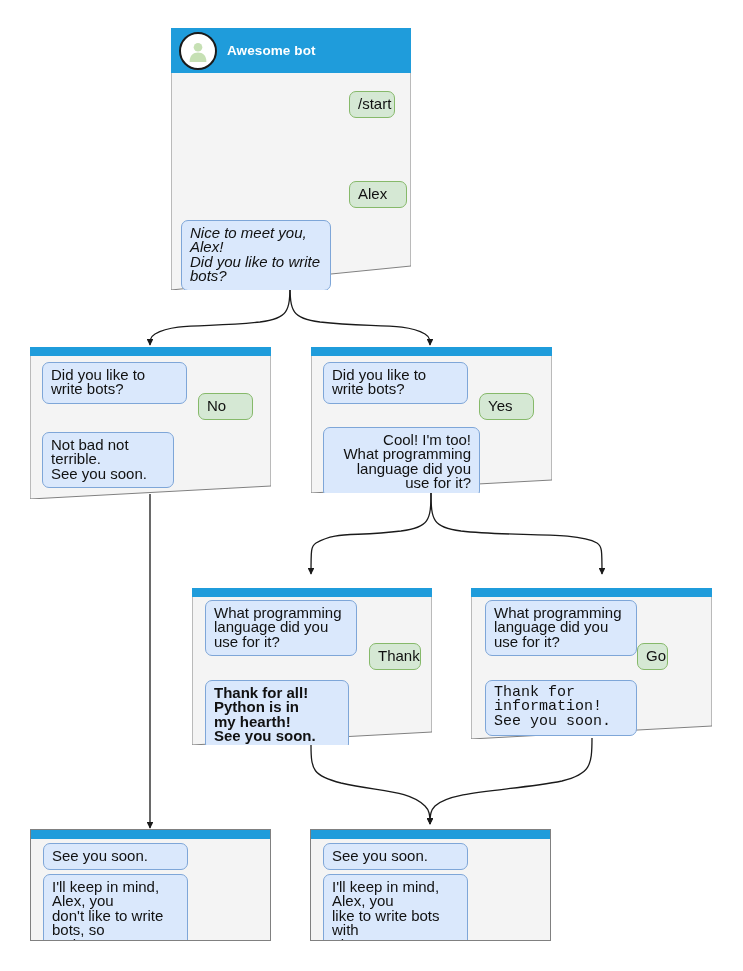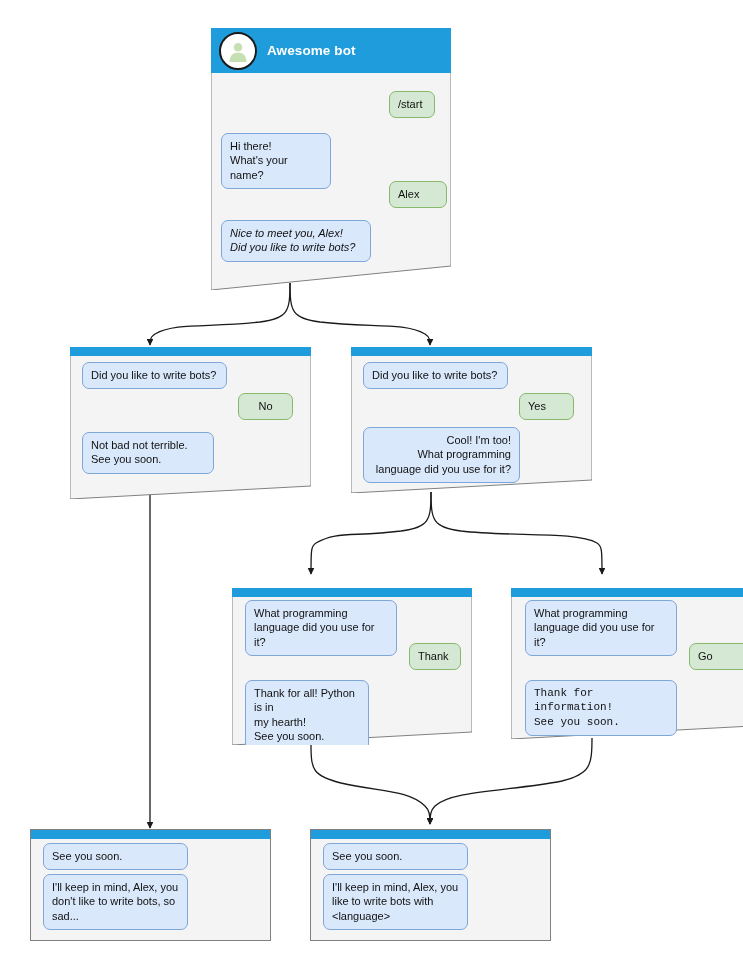--- a/index.html
+++ b/index.html
@@ -21,21 +21,20 @@
   .card{
     position:absolute;
     box-sizing:border-box;
     background:#f4f4f4;
     border:1px solid #808080;
     overflow:hidden;
   }
   .card.skew-bottom{
     border:none;
     background:transparent;
-    margin-left:40px;
   }
   .card-shape{
     position:absolute;
     left:0;top:0;
     width:100%;height:100%;
   }
   .card-inner{
     position:absolute;
     left:0;top:0;right:0;bottom:0;
   }
@@ -71,21 +70,21 @@
     left:0;right:0;
     top:0;bottom:0;
   }
 
   .bubble{
     position:absolute;
     box-sizing:border-box;
     border-radius:7px;
     border:1px solid;
     padding:5px 8px 6px 8px;
-    font-size:11px;
+    font-size:15px;
     line-height:14.4px;
     color:#111111;
     white-space:pre-line;
   }
   .bubble.bot{
     background:#dae8fc;
     border-color:#7ea6d8;
   }
   .bubble.user{
     background:#d5e8d4;
@@ -126,87 +125,85 @@
       <div class="titlebar tall">
         <svg class="avatar" viewBox="0 0 34 34">
           <circle cx="17" cy="17" r="15.6" fill="#ffffff"></circle>
           <circle cx="17" cy="13.2" r="4.3" fill="#c6e0b4"></circle>
           <path d="M 8.6 28 C 8.6 21.4 12.2 18.6 17 18.6 C 21.8 18.6 25.4 21.4 25.4 28 Z" fill="#c6e0b4"></path>
         </svg>
         <span class="bot-title">Awesome bot</span>
       </div>
       <div class="msgs">
         <div class="bubble user" style="left:178px;top:63px;width:46px;">/start</div>
-        <div class="bubble bot" style="left:10px;top:105px;width:110px;">Hi there!
-What's your name?</div>
         <div class="bubble user" style="left:178px;top:153px;width:58px;">Alex</div>
         <div class="bubble bot" style="left:10px;top:192px;width:150px;font-style:italic;">Nice to meet you, Alex!
 Did you like to write bots?</div>
       </div>
     </div>
   </div>
 
   <div class="card skew-bottom" style="left:30px;top:347px;width:241px;height:152px;">
     <svg class="card-shape" viewBox="0 0 241 152" preserveAspectRatio="none">
       <polygon points="0,0 241,0 241,139 0,152" fill="#f4f4f4" stroke="#808080" stroke-width="1"></polygon>
     </svg>
     <div class="card-inner">
       <div class="titlebar slim"></div>
       <div class="msgs">
         <div class="bubble bot" style="left:12px;top:15px;width:145px;">Did you like to write bots?</div>
-        <div class="bubble user" style="left:168px;top:46px;width:55px;text-align:center;">No</div>
+        <div class="bubble user" style="left:168px;top:46px;width:55px;">No</div>
         <div class="bubble bot" style="left:12px;top:85px;width:132px;">Not bad not terrible.
 See you soon.</div>
       </div>
     </div>
   </div>
 
   <div class="card skew-bottom" style="left:311px;top:347px;width:241px;height:146px;">
     <svg class="card-shape" viewBox="0 0 241 146" preserveAspectRatio="none">
       <polygon points="0,0 241,0 241,133 0,146" fill="#f4f4f4" stroke="#808080" stroke-width="1"></polygon>
     </svg>
     <div class="card-inner">
       <div class="titlebar slim"></div>
       <div class="msgs">
         <div class="bubble bot" style="left:12px;top:15px;width:145px;">Did you like to write bots?</div>
-        <div class="bubble user" style="left:168px;top:46px;width:55px;">Yes</div>
+        <div class="bubble user" style="left:168px;top:46px;width:55px;border-radius:8px;">Yes</div>
         <div class="bubble bot" style="left:12px;top:80px;width:157px;text-align:right;">Cool! I'm too!
 What programming
 language did you use for it?</div>
       </div>
     </div>
   </div>
 
   <div class="card skew-bottom" style="left:192px;top:588px;width:240px;height:157px;">
     <svg class="card-shape" viewBox="0 0 240 157" preserveAspectRatio="none">
       <polygon points="0,0 240,0 240,144 0,157" fill="#f4f4f4" stroke="#808080" stroke-width="1"></polygon>
     </svg>
     <div class="card-inner">
       <div class="titlebar slim"></div>
       <div class="msgs">
         <div class="bubble bot" style="left:13px;top:12px;width:152px;">What programming
 language did you use for it?</div>
         <div class="bubble user" style="left:177px;top:55px;width:52px;">Thank</div>
-        <div class="bubble bot" style="left:13px;top:92px;width:124px;">Thank for all! Python is in
+        <div class="bubble bot" style="left:13px;top:92px;width:144px;font-weight:bold;">Thank for all! Python is in
 my hearth!
 See you soon.</div>
       </div>
     </div>
   </div>
 
   <div class="card skew-bottom" style="left:471px;top:588px;width:241px;height:151px;">
     <svg class="card-shape" viewBox="0 0 241 151" preserveAspectRatio="none">
       <polygon points="0,0 241,0 241,138 0,151" fill="#f4f4f4" stroke="#808080" stroke-width="1"></polygon>
     </svg>
     <div class="card-inner">
       <div class="titlebar slim"></div>
       <div class="msgs">
         <div class="bubble bot" style="left:14px;top:12px;width:152px;">What programming
 language did you use for it?</div>
-        <div class="bubble user" style="left:178px;top:55px;width:62px;">Go</div>
+        <div class="bubble user" style="left:166px;top:55px;width:31px;">Go</div>
         <div class="bubble bot" style="left:14px;top:92px;width:152px;font-family:Liberation Mono, monospace;">Thank for information!
 See you soon.</div>
       </div>
     </div>
   </div>
 
   <div class="card" style="left:30px;top:829px;width:241px;height:112px;">
     <div class="card-inner">
       <div class="titlebar slim"></div>
       <div class="msgs">

